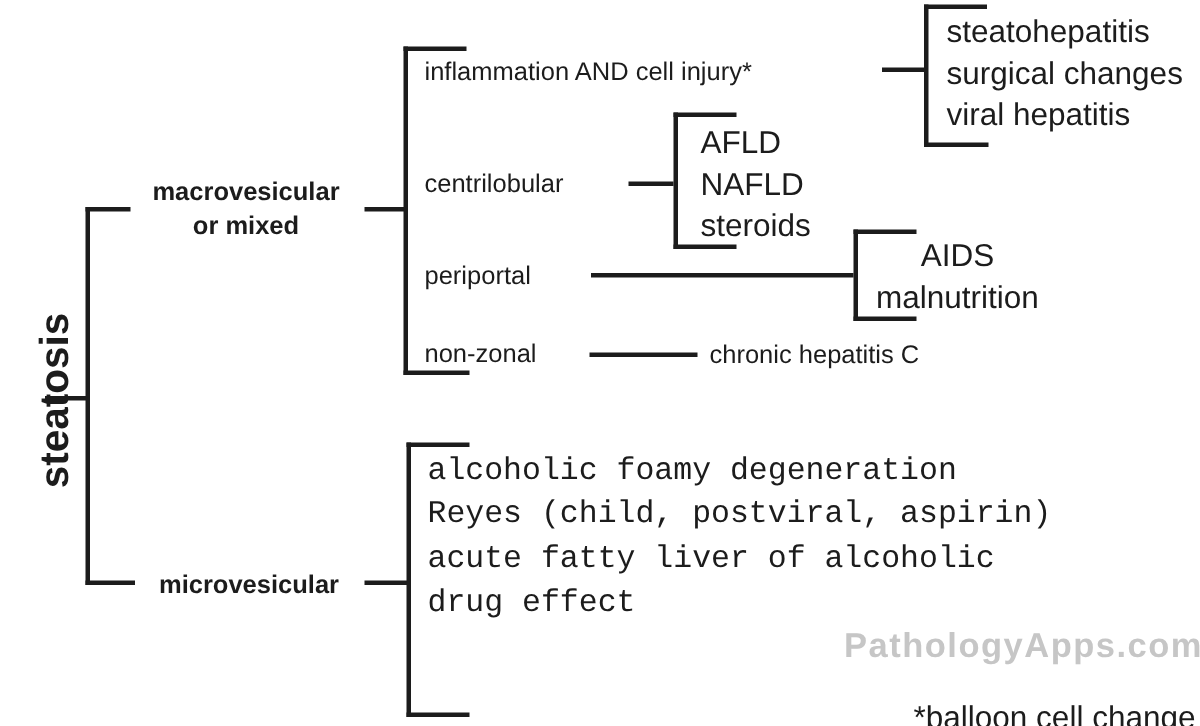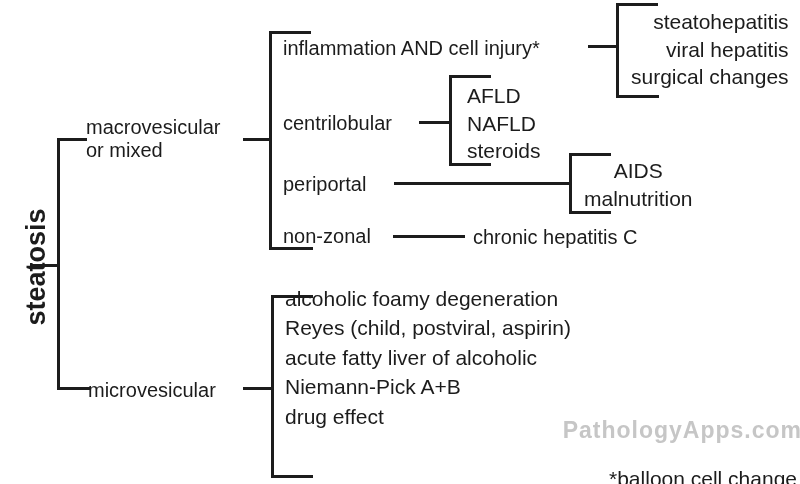--- a/index.html
+++ b/index.html
@@ -6,23 +6,23 @@
   html,body { background:#ffffff; }
   body { font-family:"Liberation Sans","DejaVu Sans",sans-serif; }
   #stage {
     position:relative; width:800px; height:484px;
     background:var(--bg,#ffffff); color:var(--ink,#1c1c1c);
     overflow:hidden;
   }
   .ln { position:absolute; background:var(--ink,#1c1c1c); }
   .h  { height:2.6px; }
   .v  { width:2.6px; }
-  .lbl  { position:absolute; font-size:20px; line-height:24px; white-space:nowrap; }
+  .lbl  { position:absolute; font-size:17px; line-height:24px; white-space:nowrap; }
   .list { position:absolute; font-size:21px; white-space:nowrap; }
-  .center { text-align:left; white-space:pre-line; }
+  .center { text-align:center; white-space:pre-line;font-weight:bold; }
   #root-label {
     position:absolute; left:-29px; top:252px; width:130px; height:30px;
     transform:rotate(-90deg); transform-origin:center center;
     font-size:27px; font-weight:bold; text-align:center; line-height:30px;
     white-space:nowrap;
   }
   #watermark {
     position:absolute; right:-2px; top:417px;
     font-size:23px; font-weight:bold; color:var(--wm,#c6c6c6);
     letter-spacing:1px; white-space:nowrap;
@@ -54,24 +54,24 @@
 
   <div class="lbl" style="left:283px;top:36px;">inflammation AND cell injury*</div>
   <div class="lbl" style="left:283px;top:111px;">centrilobular</div>
   <div class="lbl" style="left:283px;top:224px;">non-zonal</div>
   <div class="lbl" style="left:283px;top:172px;">periportal</div>
 
   <div class="ln h" style="left:588px;top:45px;width:28px;"></div>
   <div class="ln v" style="left:616px;top:3px;height:95px;"></div>
   <div class="ln h" style="left:616px;top:3px;width:42px;"></div>
   <div class="ln h" style="left:616px;top:95.4px;width:43px;"></div>
-  <div class="list" style="left:631px;top:8px;line-height:27.5px;text-align:right;">
+  <div class="list" style="left:631px;top:8px;line-height:27.5px;">
     <div>steatohepatitis</div>
+    <div>surgical changes</div>
     <div>viral hepatitis</div>
-    <div>surgical changes</div>
   </div>
 
   <div class="ln h" style="left:419px;top:121px;width:30px;"></div>
   <div class="ln v" style="left:449px;top:75px;height:91px;"></div>
   <div class="ln h" style="left:449px;top:75px;width:42px;"></div>
   <div class="ln h" style="left:449px;top:163.4px;width:42px;"></div>
   <div class="list" style="left:467px;top:82px;line-height:27.5px;">
     <div>AFLD</div>
     <div>NAFLD</div>
     <div>steroids</div>
@@ -88,24 +88,23 @@
 
   <div class="ln h" style="left:393px;top:235px;width:72px;"></div>
   <div class="lbl" style="left:473px;top:225px;">chronic hepatitis C</div>
 
   <div class="lbl center" style="left:88px;top:378px;width:156px;">microvesicular</div>
   <div class="ln h" style="left:243px;top:387.4px;width:29px;"></div>
 
   <div class="ln v" style="left:271px;top:295px;height:183px;"></div>
   <div class="ln h" style="left:271px;top:295px;width:42px;"></div>
   <div class="ln h" style="left:271px;top:475.4px;width:42px;"></div>
-  <div class="list" style="left:285px;top:284px;line-height:29.4px;">
+  <div class="list" style="left:285px;top:300px;line-height:29.4px;font-family:Liberation Mono, monospace;">
     <div>alcoholic foamy degeneration</div>
     <div>Reyes (child, postviral, aspirin)</div>
     <div>acute fatty liver of alcoholic</div>
-    <div>Niemann-Pick A+B</div>
     <div>drug effect</div>
   </div>
 
   <div id="watermark">PathologyApps.com</div>
   <div id="footnote">*balloon cell change</div>
 
 </div>
 
 </body></html>

